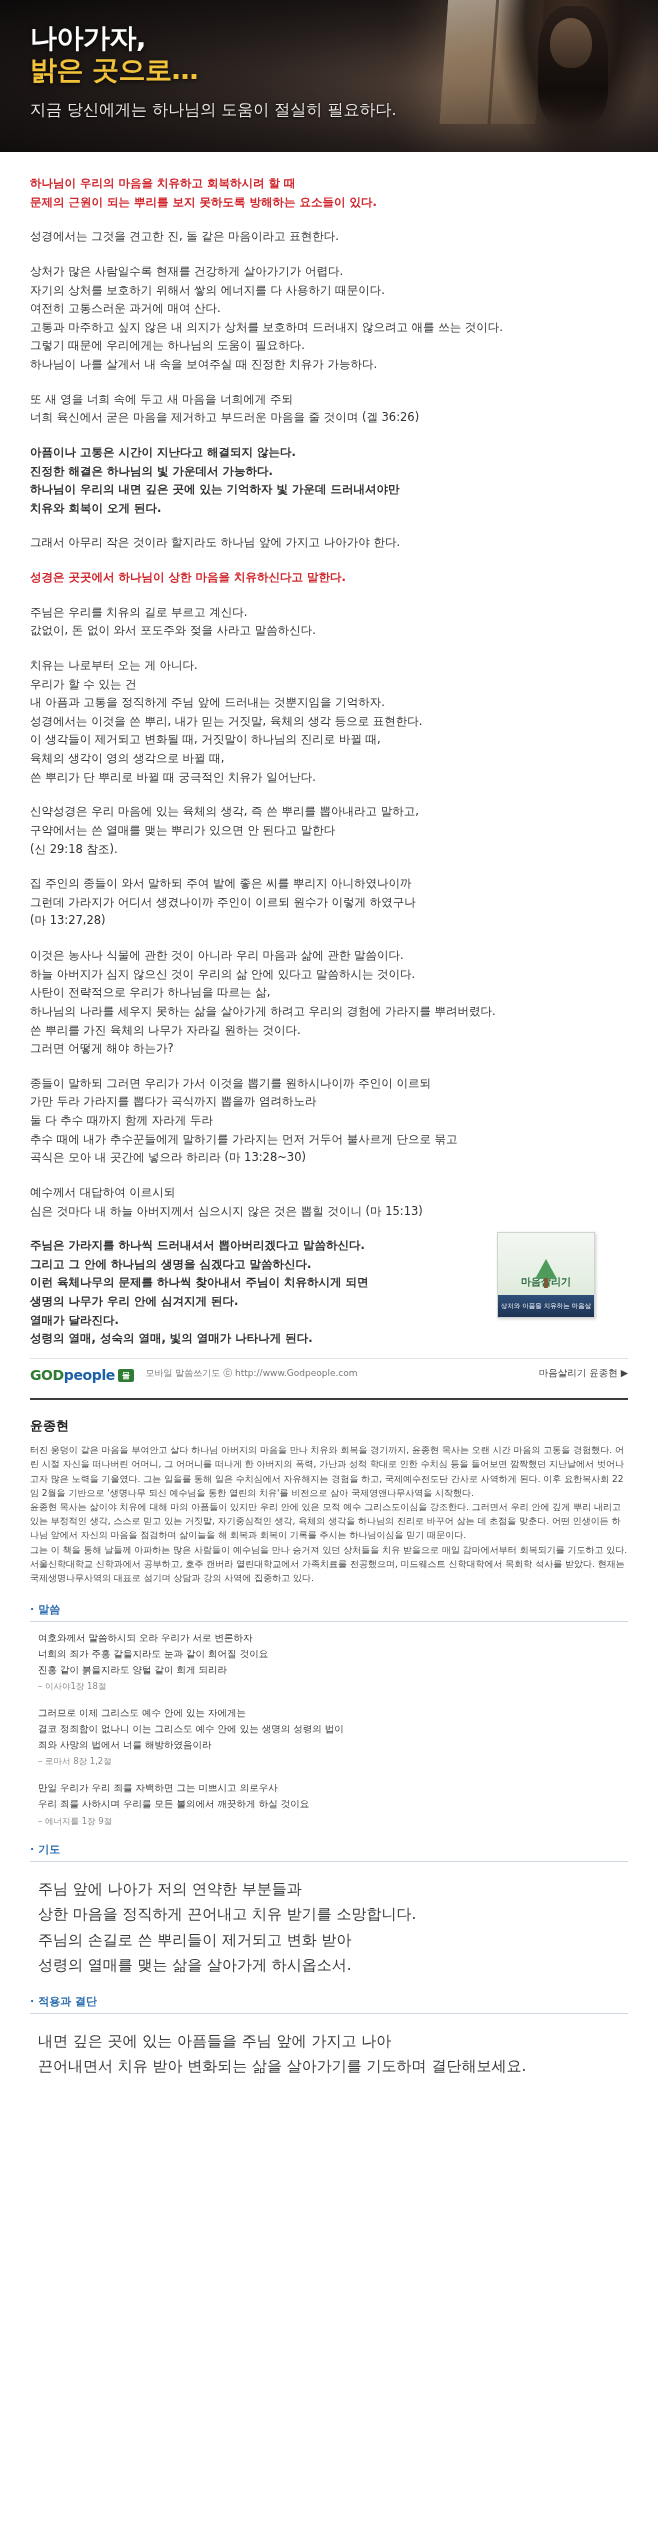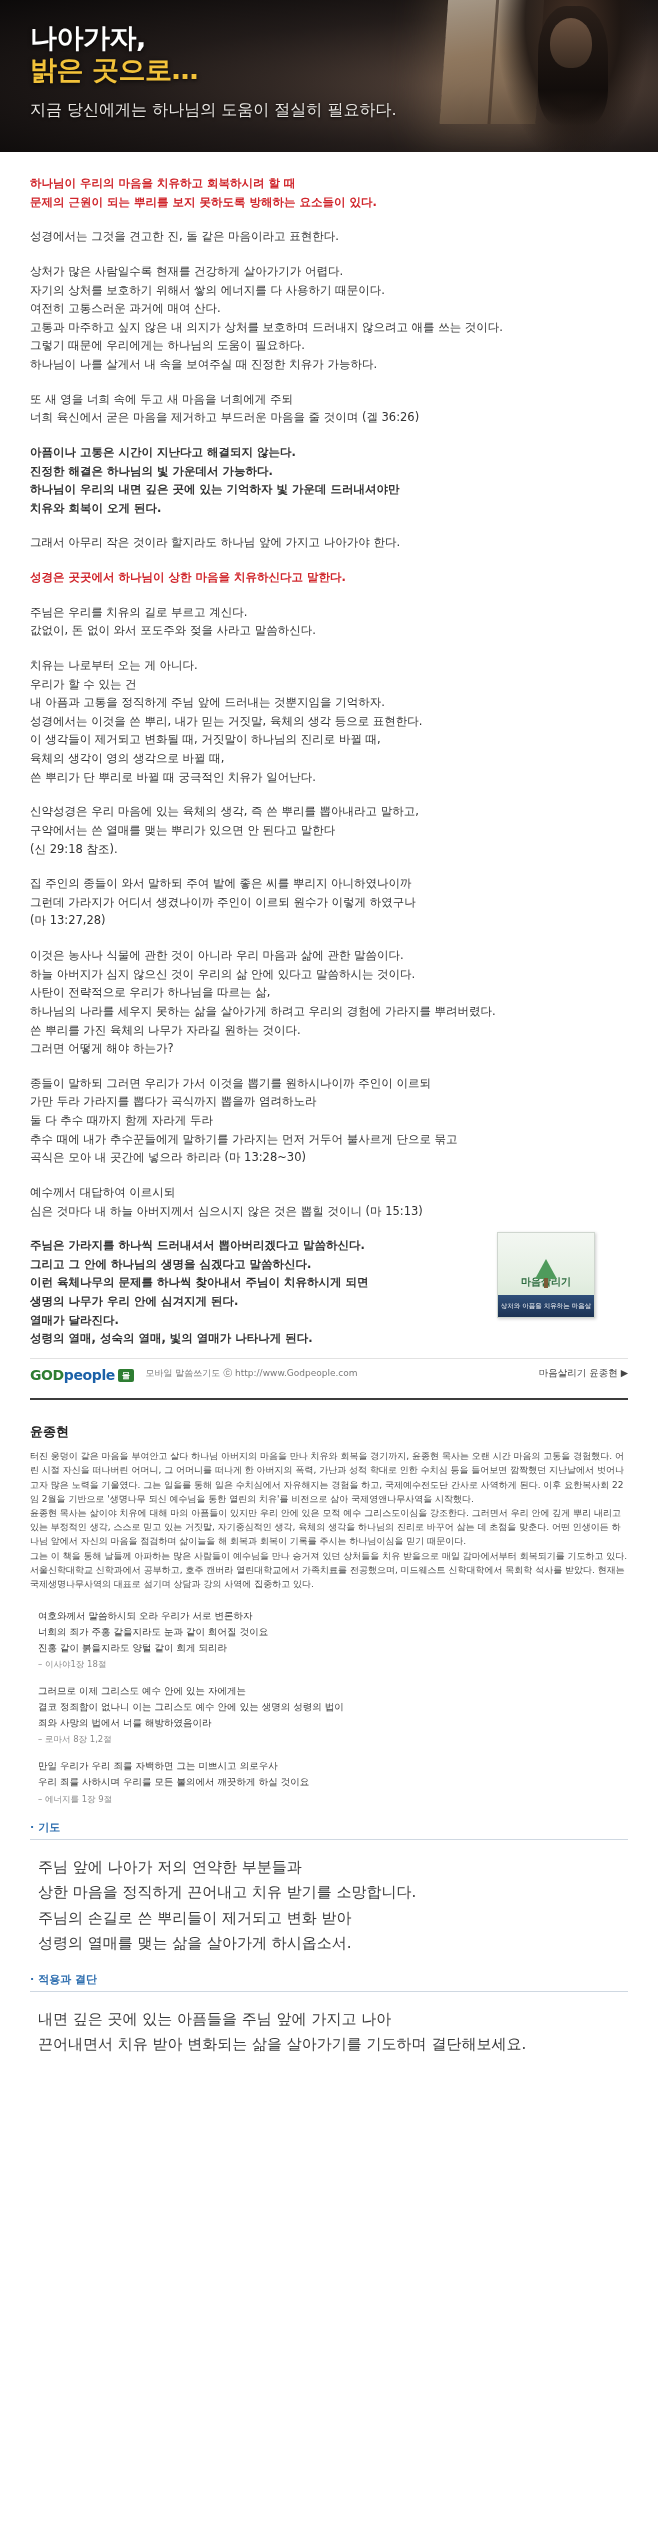--- a/index.html
+++ b/index.html
@@ -153,21 +153,21 @@
     display:inline-block; margin-left:3px; padding: 1px 4px;
     background:#2e7d32; color:#fff; font-size: 8px; border-radius:2px; vertical-align:2px;
   }
   .gp-meta { font-size: 9px; color: #7a7a7a; }
   .gp-right { margin-left: auto; font-size: 9.5px; color: #444; }
 
   
   .author-wrap {
     margin: 10px 30px 17px 30px;
     border-top: 2px solid #3c3c3c;
-    padding-top: 23px;
+    padding-top: 17px;
   }
   .author-name { font-size: 13px; font-weight: 700; color: #222; margin-bottom: 8px; }
   .author-bio {
     font-size: 9px; line-height: 1.58; color: #4a4a4a; white-space: pre-line;
     margin-bottom: 10px;
   }
 
   
   .sec { margin: 0 30px 14px 30px; }
   .sec-head {
@@ -286,20 +286,21 @@
 
   <div class="author-wrap">
     <div class="author-name">윤종현</div>
     <div class="author-bio">터진 웅덩이 같은 마음을 부여안고 살다 하나님 아버지의 마음을 만나 치유와 회복을 경기까지, 윤종현 목사는 오랜 시간 마음의 고통을 경험했다. 어린 시절 자신을 떠나버린 어머니, 그 어머니를 떠나게 한 아버지의 폭력, 가난과 성적 학대로 인한 수치심 등을 들어보면 깜짝했던 지난날에서 벗어나고자 많은 노력을 기울였다. 그는 일을를 통해 일은 수치심에서 자유해지는 경험을 하고, 국제예수전도단 간사로 사역하게 된다. 이후 요한복사회 22임 2월을 기반으로 '생명나무 되신 예수님을 통한 열린의 치유'를 비전으로 삼아 국제영앤나무사역을 시작했다.
 윤종현 목사는 삶이야 치유에 대해 마의 아픔들이 있지만 우리 안에 있은 모적 예수 그리스도이심을 강조한다. 그러면서 우리 안에 깊게 뿌리 내리고 있는 부정적인 생각, 스스로 믿고 있는 거짓말, 자기중심적인 생각, 육체의 생각을 하나님의 진리로 바꾸어 삼는 데 초점을 맞춘다. 어떤 인생이든 하나님 앞에서 자신의 마음을 점검하며 삶이늘을 해 회복과 회복이 기록를 주시는 하나님이심을 믿기 때문이다.
 그는 이 책을 통해 날들께 아파하는 많은 사람들이 예수님을 만나 승거져 있던 상처들을 치유 받을으로 매일 감마에서부터 회복되기를 기도하고 있다.
 서울신학대학교 신학과에서 공부하고, 호주 캔버라 열린대학교에서 가족치료를 전공했으며, 미드웨스트 신학대학에서 목회학 석사를 받았다. 현재는 국제생명나무사역의 대표로 섬기며 상담과 강의 사역에 집중하고 있다.</div>
   </div>
 
   <div class="sec">
+    <div class="sec-head dot">말씀</div>
     <p class="verse">여호와께서 말씀하시되 오라 우리가 서로 변론하자
 너희의 죄가 주홍 같을지라도 눈과 같이 희어질 것이요
 진홍 같이 붉을지라도 양털 같이 희게 되리라</p>
     <p class="verse-ref">– 이사야1장 18절</p>
     <p class="verse">그러므로 이제 그리스도 예수 안에 있는 자에게는
 결코 정죄함이 없나니 이는 그리스도 예수 안에 있는 생명의 성령의 법이
 죄와 사망의 법에서 너를 해방하였음이라</p>
     <p class="verse-ref">– 로마서 8장 1,2절</p>
     <p class="verse">만일 우리가 우리 죄를 자백하면 그는 미쁘시고 의로우사
 우리 죄를 사하시며 우리를 모든 불의에서 깨끗하게 하실 것이요</p>

